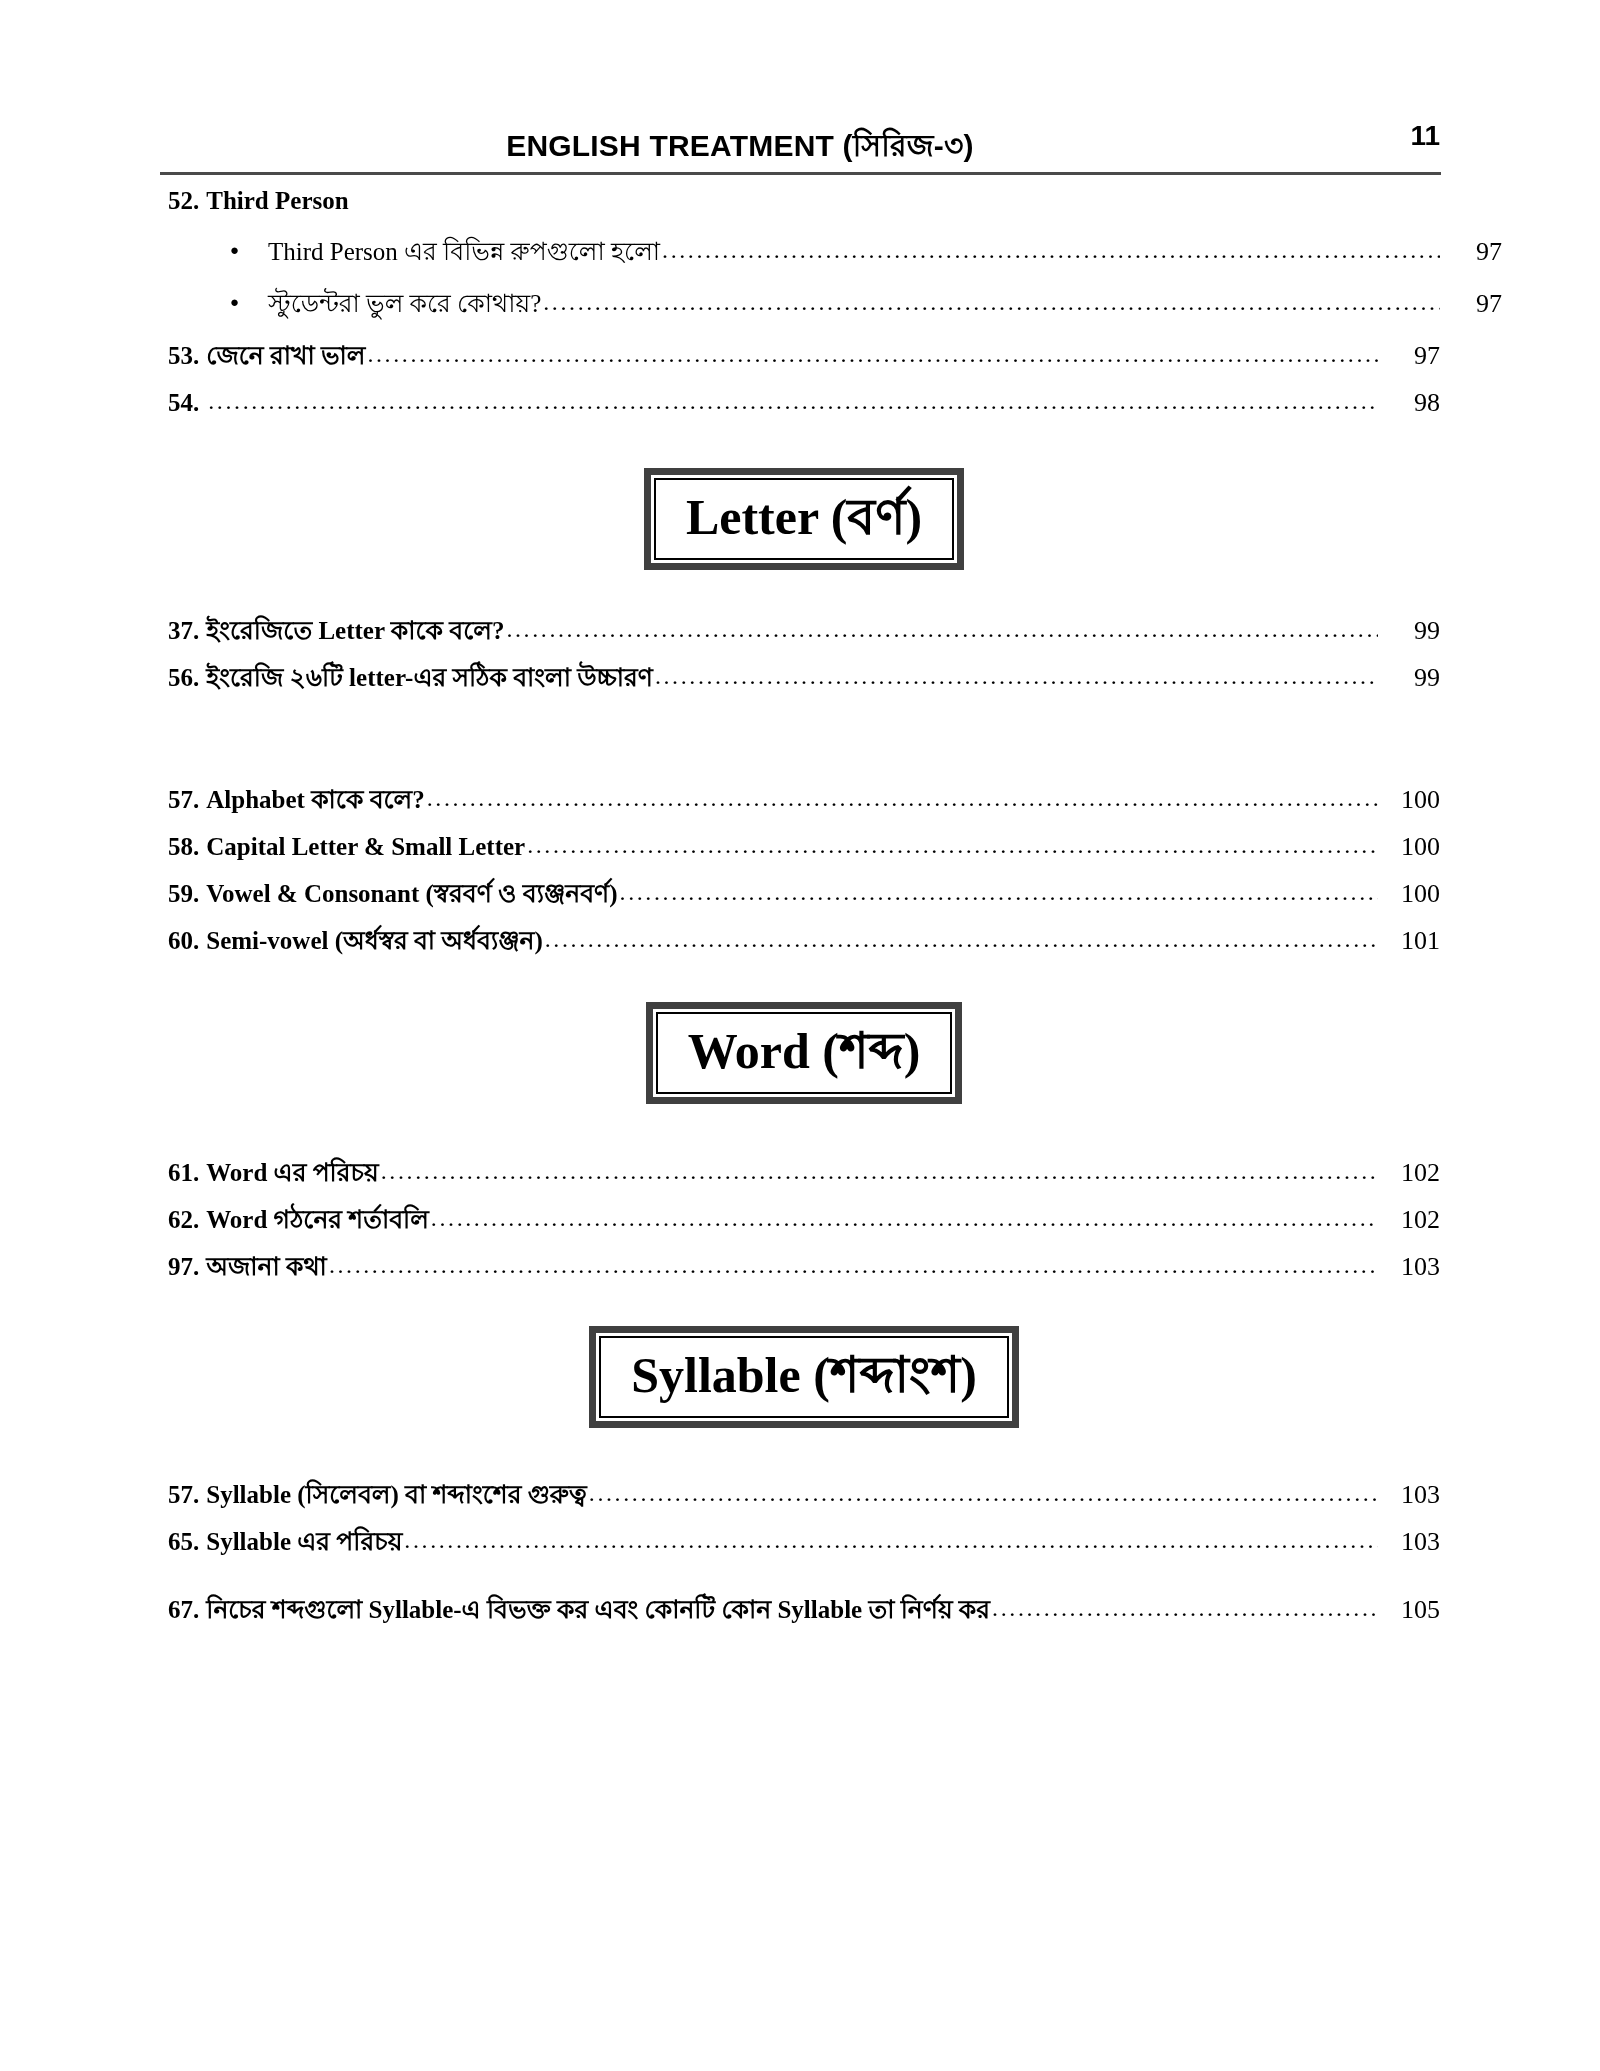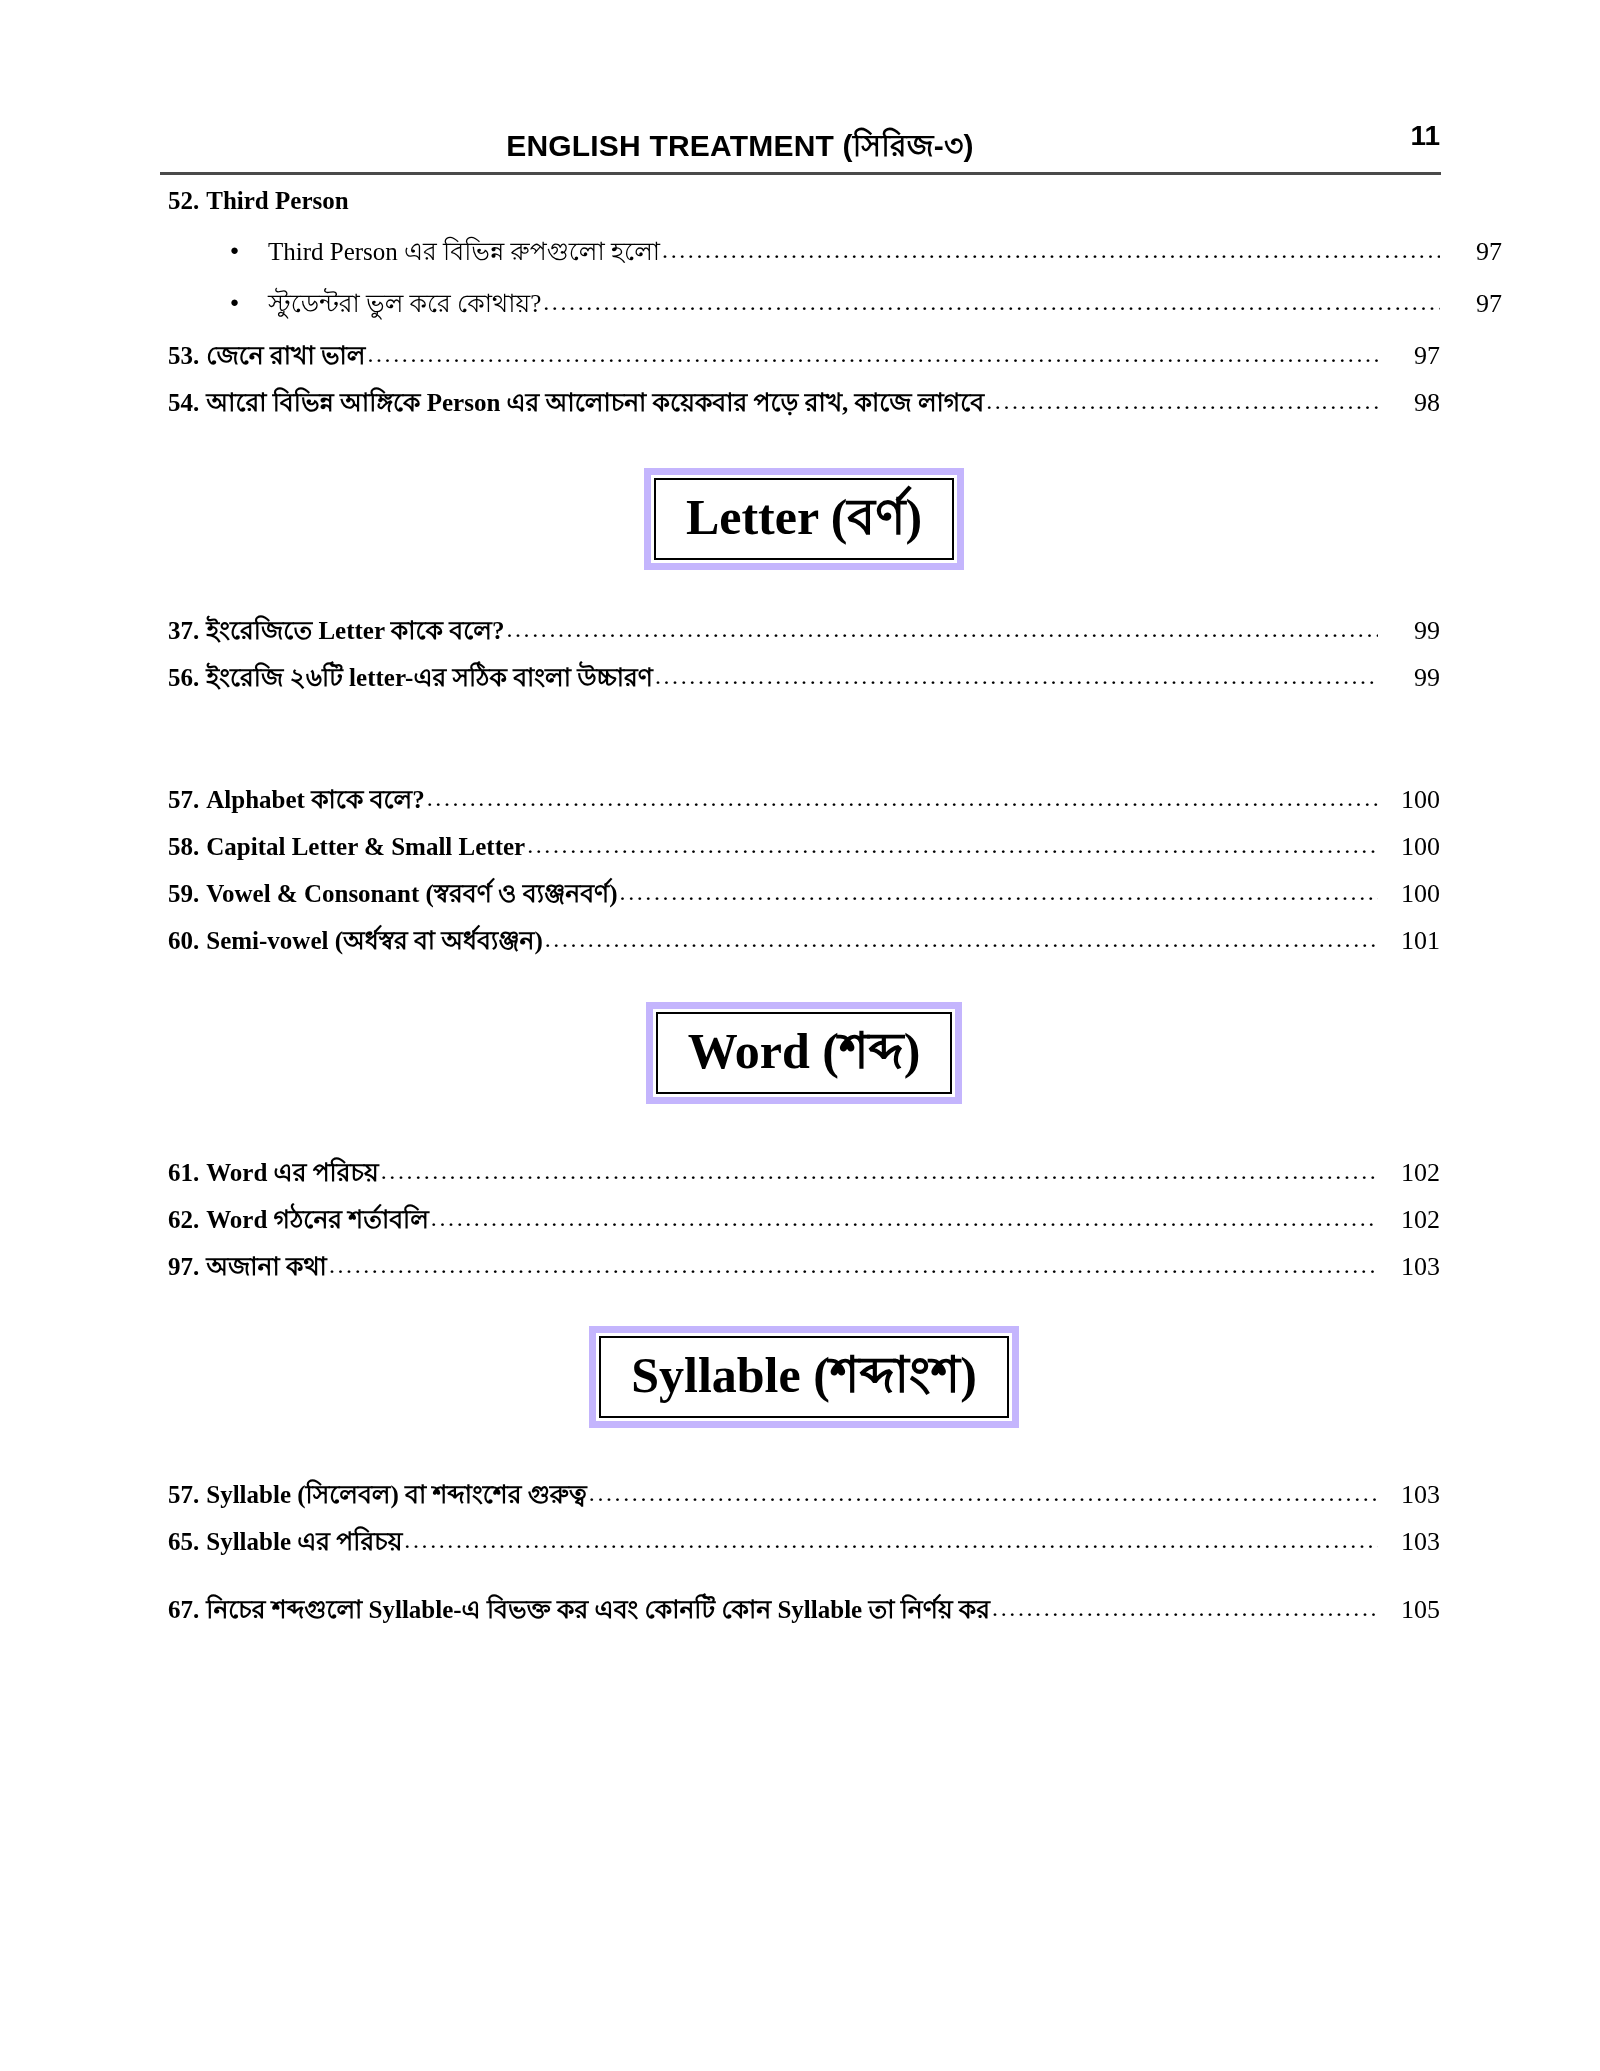--- a/index.html
+++ b/index.html
@@ -142,21 +142,21 @@
   .gap-md  { height: 26px; }
 
   
   .section-box-wrap {
     display: flex;
     justify-content: center;
     width: 100%;
   }
   .section-box {
     display: inline-block;
-    border: 7px solid #c4b5fd;
+    border: 7px solid #404040;
     padding: 3px;
     background: #ffffff;
   }
   .section-box-inner {
     border: 2px solid #000000;
     padding: 10px 30px 14px 30px;
     background: #ffffff;
   }
   .section-title {
     font-family: "Liberation Serif", "DejaVu Serif", serif;
@@ -209,21 +209,20 @@
       <span class="toc-num">53.</span>
       <span class="toc-label">জেনে রাখা ভাল</span>
       <span class="toc-leader"></span>
       <span class="toc-page">97</span>
     </div>
 
     <div class="gap-sm"></div>
 
     <div class="toc-row">
       <span class="toc-num">54.</span>
-      <span class="toc-label">আরো বিভিন্ন আঙ্গিকে Person এর আলোচনা কয়েকবার পড়ে রাখ, কাজে লাগবে</span>
       <span class="toc-leader"></span>
       <span class="toc-page">98</span>
     </div>
 
     <div style="height:52px"></div>
     <div class="section-box-wrap">
       <div class="section-box">
         <div class="section-box-inner">
           <div class="section-title">Letter (বর্ণ)</div>
         </div>

